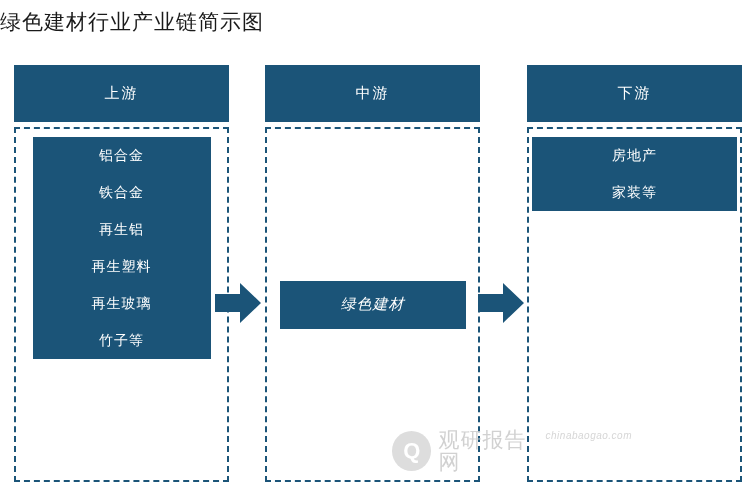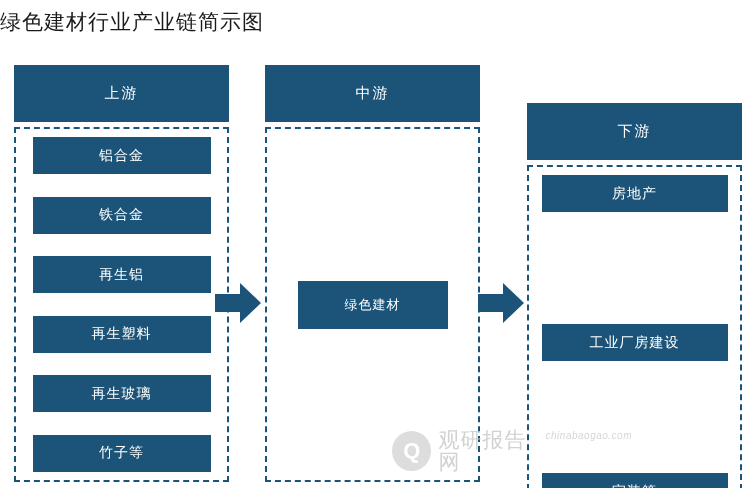--- a/index.html
+++ b/index.html
@@ -27,21 +27,21 @@
   }
 
   
   .column {
     position: absolute;
     top: 65px;
     border-radius: 10px;
   }
   .col-up    { left: 14px;  width: 215px; }
   .col-mid   { left: 265px; width: 215px; }
-  .col-down  { left: 527px; width: 215px; margin-top: 38px; }
+  .col-down  { left: 527px; width: 215px; }
 
   .col-header {
     height: 57px;
     background: #1b5478;
     color: #ffffff;
     font-size: 15px;
     display: flex;
     align-items: center;
     justify-content: center;
     letter-spacing: 2px;
@@ -50,46 +50,47 @@
   .col-body {
     position: absolute;
     top: 62px;
     left: 0;
     width: 100%;
     box-sizing: border-box;
     border: 2px dashed #1b5478;
     height: 355px;
     display: flex;
     flex-direction: column;
-    justify-content: space-between;
+    justify-content: flex-start;
     align-items: center;
     padding: 8px 0;
   }
   .col-body.mid {
     justify-content: center;
   }
 
   .item {
     width: 178px;
     height: 37px;
     background: #1b5478;
     color: #ffffff;
     font-size: 14px;
     display: flex;
     align-items: center;
     justify-content: center;
     letter-spacing: 1px;
   }
   .item.wide {
-    width: 186px;
+    width: 205px;
   }
   .item.mid-item {
-    width: 150px;
+    width: 186px;
     height: 48px;
-    font-size: 13px;
+    font-size: 15px;
+    font-style: italic;
   }
 
   
   .arrow {
     position: absolute;
     top: 283px;
     width: 46px;
     height: 40px;
   }
   .arrow-1 { left: 215px; }
@@ -173,21 +174,20 @@
 <div class="arrow arrow-2">
   <svg width="46" height="40" viewBox="0 0 46 40" xmlns="http://www.w3.org/2000/svg">
     <polygon points="0,11 25,11 25,0 46,20 25,40 25,29 0,29" fill="#1b5478"></polygon>
   </svg>
 </div>
 
 <div class="column col-down">
   <div class="col-header">下游</div>
   <div class="col-body">
     <div class="item wide">房地产</div>
-    <div class="item wide">工业厂房建设</div>
     <div class="item wide">家装等</div>
   </div>
 </div>
 
 <div id="watermark">
   <div class="wm-logo">
     <span>Q</span>
   </div>
   <div class="wm-texts">
     <div class="wm-cn">观研报告网</div>

